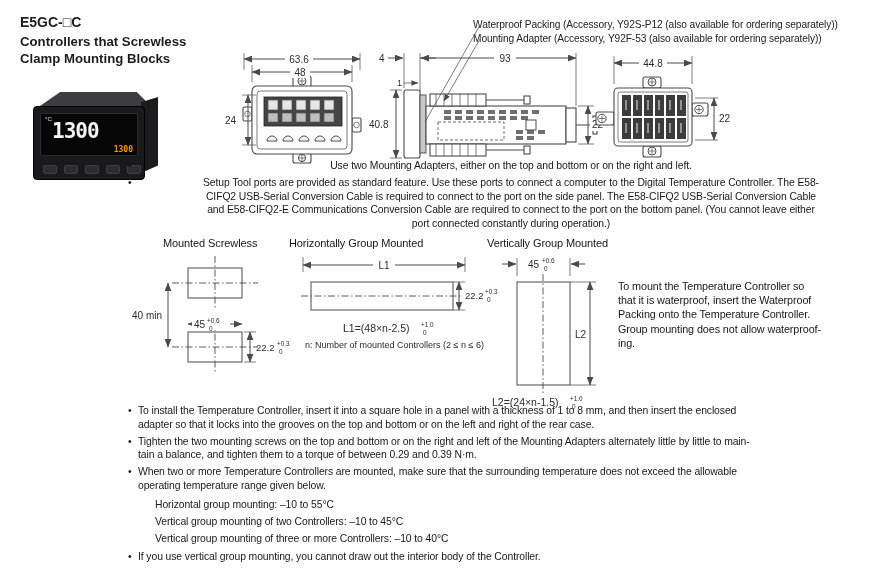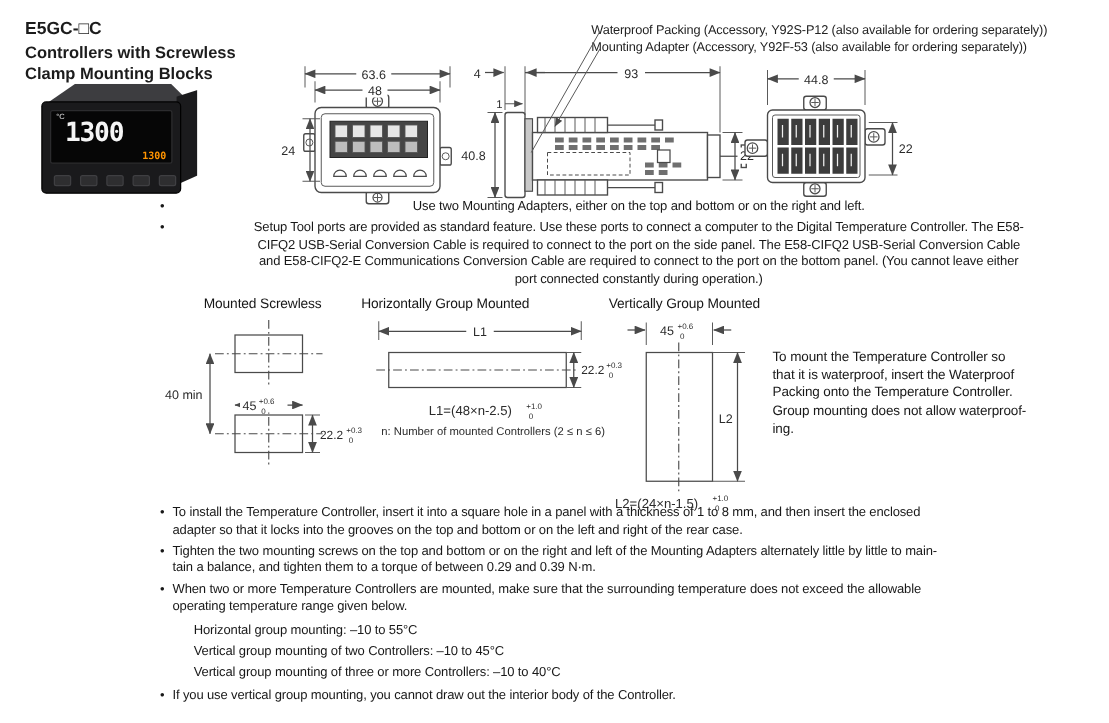--- a/index.html
+++ b/index.html
@@ -3,21 +3,21 @@
 <meta charset="utf-8">
 <style>
   html,body{margin:0;padding:0;background:#fff;}
   .page{position:relative;width:877px;height:578px;background:#ffffff;overflow:hidden;
         font-family:"Liberation Sans",sans-serif;color:#1c1c1c;border-radius:19px;}
   
   .title-block{position:absolute;left:20px;top:14px;}
   .title-model{font-size:14px;font-weight:bold;margin-bottom:3px;letter-spacing:0;}
   .title-sub{font-size:13.2px;font-weight:bold;line-height:17px;}
   
-  .photo{position:absolute;left:33px;top:67px;width:125px;height:86px;}
+  .photo{position:absolute;left:33px;top:92px;width:125px;height:86px;}
   .ph-top{position:absolute;left:4px;top:0;width:116px;height:16px;background:#3d3d40;
           clip-path:polygon(0 100%,100% 100%,86% 0,20% 0);}
   .ph-side{position:absolute;right:0;top:5px;width:17px;height:76px;background:#1b1b1d;
            clip-path:polygon(0 7%,100% 0,100% 90%,0 100%);}
   .ph-front{position:absolute;left:0;top:14px;width:110px;height:72px;background:#1a1a1c;
             border:1px solid #000;border-radius:4px;}
   .ph-screen{position:absolute;left:6px;top:6px;width:96px;height:41px;background:#060606;
              border:1px solid #2c2c2e;border-radius:2px;}
   .ph-unit{position:absolute;left:4px;top:2px;font-size:6px;color:#e8e8e8;}
   .ph-main{position:absolute;left:11px;top:5px;font-family:"DejaVu Sans Mono",monospace;
@@ -72,21 +72,21 @@
   <svg style="position:absolute;width:0;height:0" aria-hidden="true">
     <defs>
       <marker id="arr" viewBox="0 0 10 8" refX="9.5" refY="4" markerWidth="9" markerHeight="7" orient="auto-start-reverse">
         <path d="M0,0 L10,4 L0,8 z" fill="#4a4a4a"></path>
       </marker>
     </defs>
   </svg>
 
   <div class="title-block">
     <div class="title-model">E5GC-□C</div>
-    <div class="title-sub">Controllers with Screwless</div>
+    <div class="title-sub">Controllers that Screwless</div>
     <div class="title-sub">Clamp Mounting Blocks</div>
   </div>
 
   <div class="photo">
     <div class="ph-top"></div>
     <div class="ph-side"></div>
     <div class="ph-front">
       <div class="ph-screen">
         <span class="ph-unit">°C</span>
         <span class="ph-main">1300</span>

